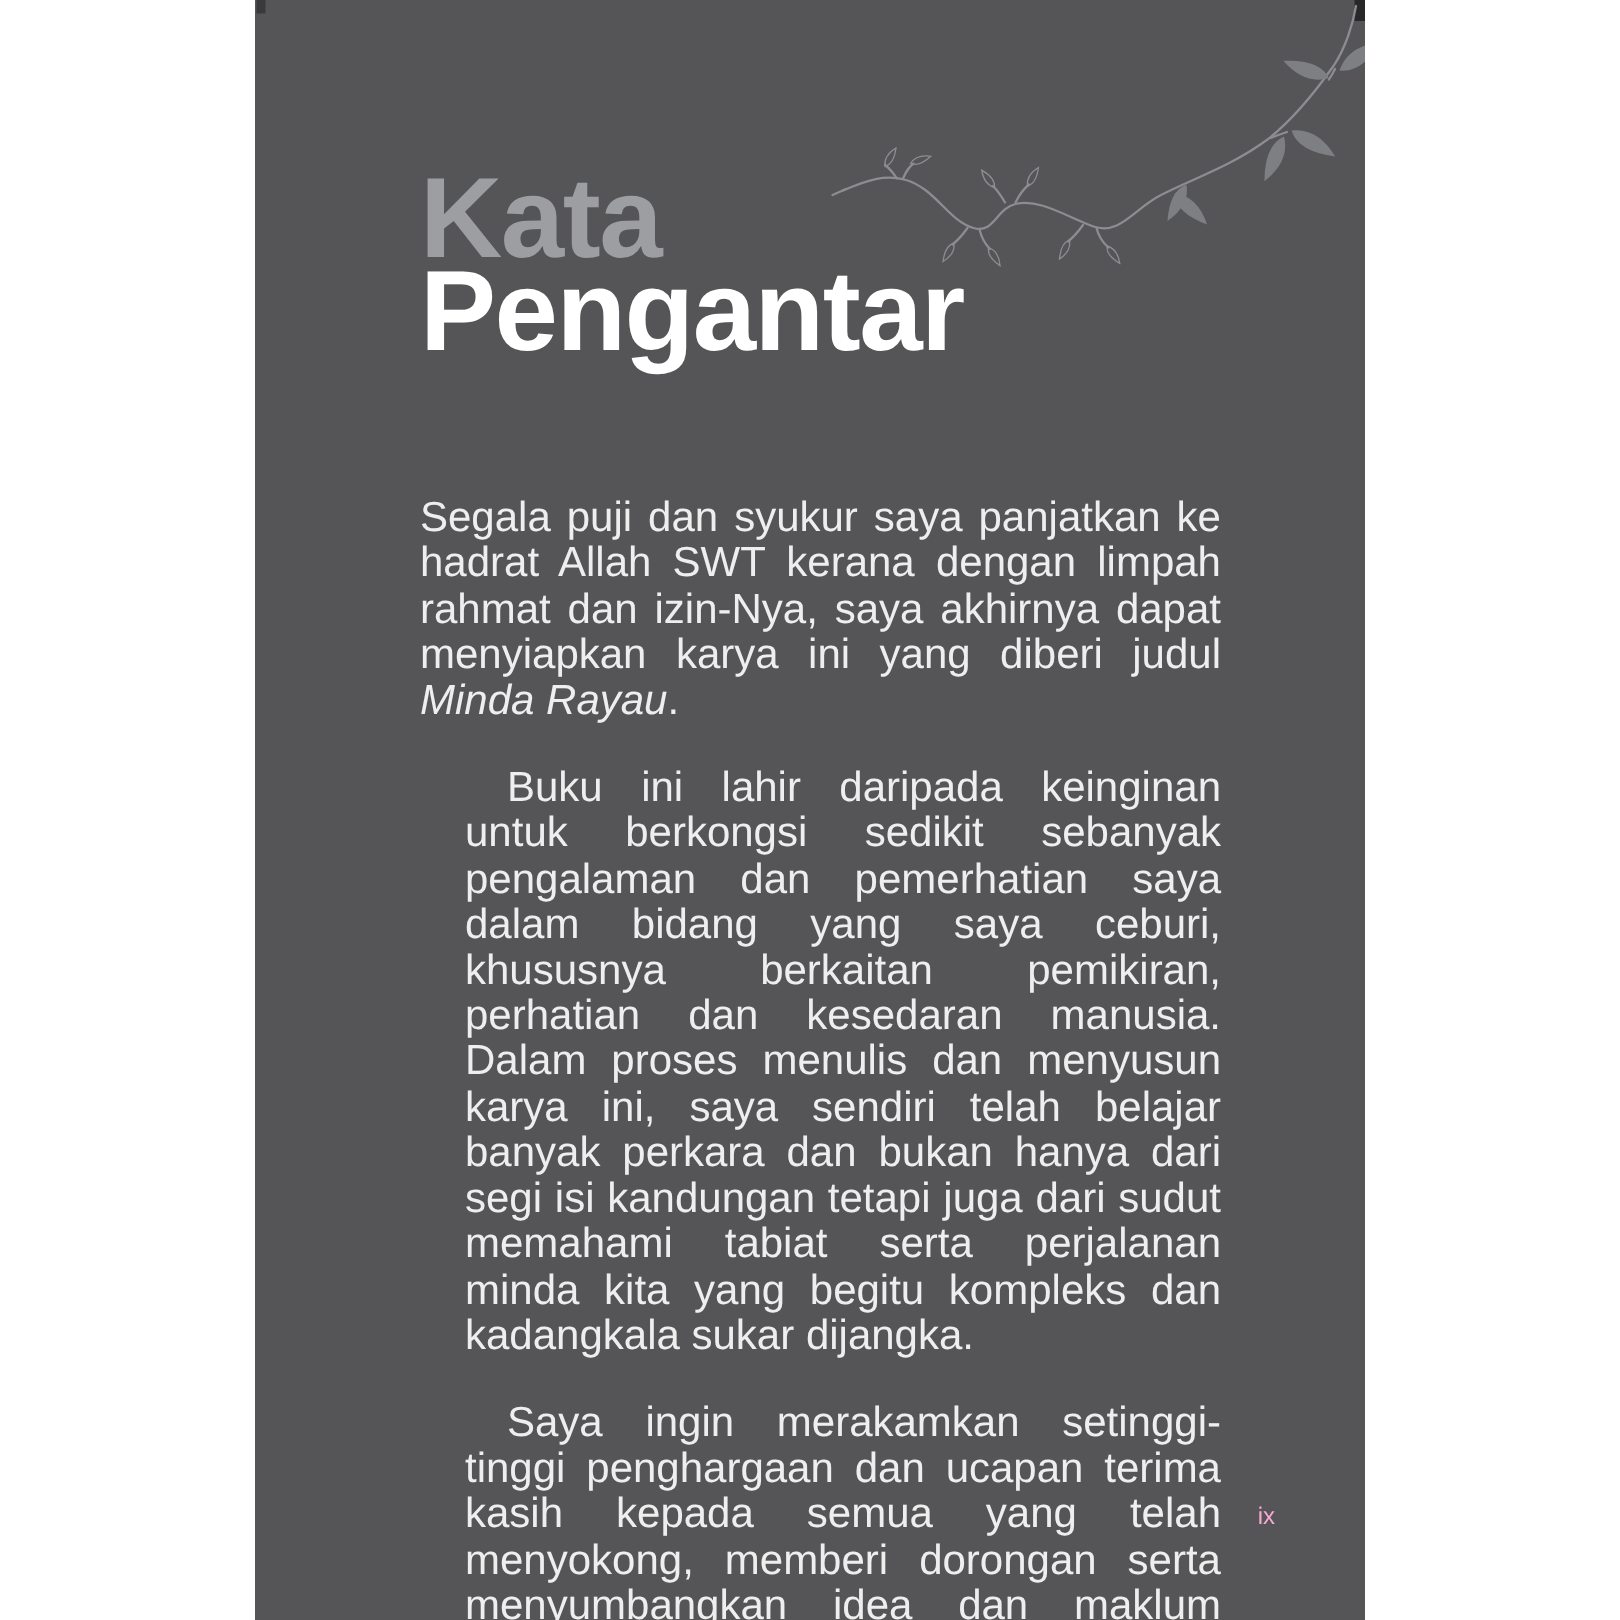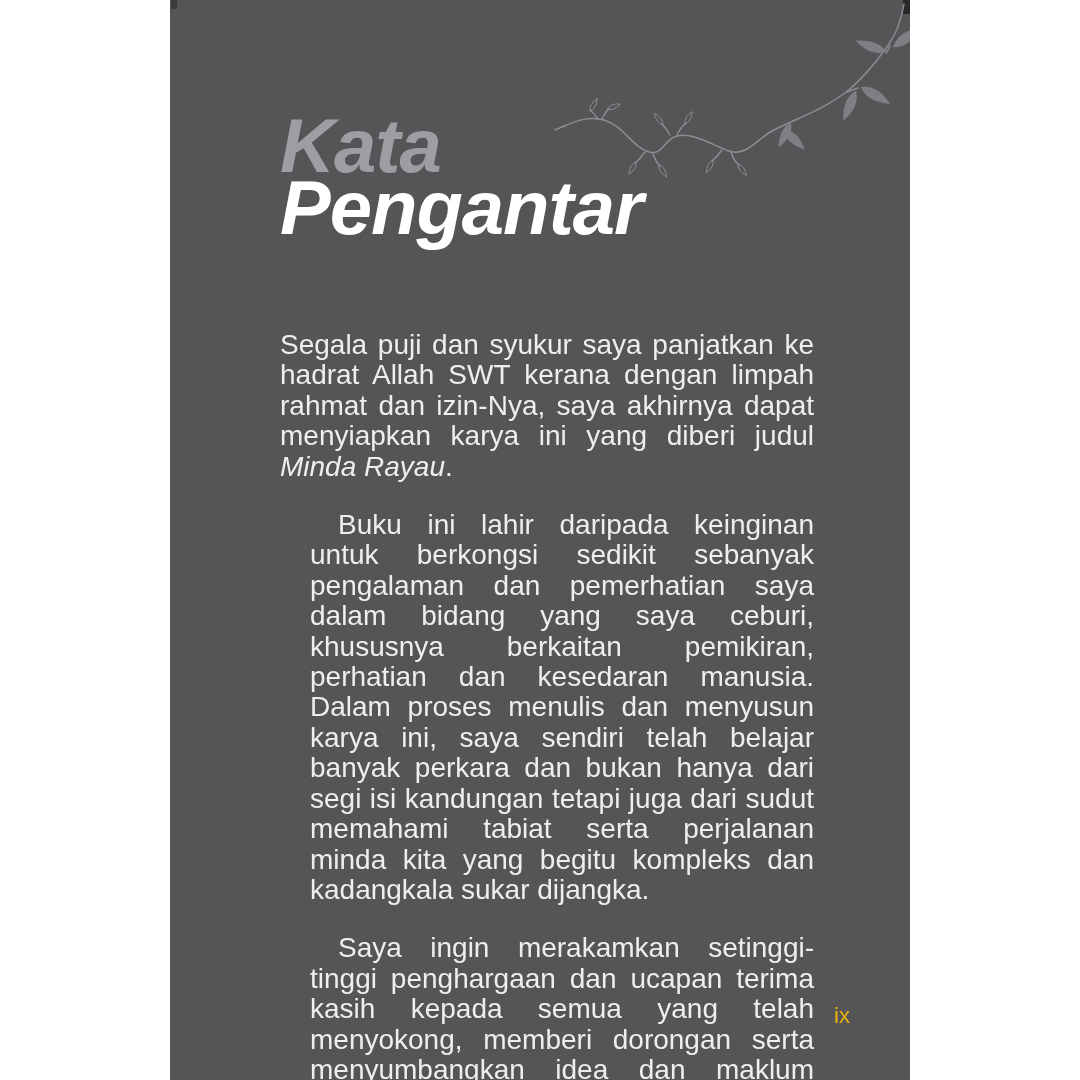--- a/index.html
+++ b/index.html
@@ -30,41 +30,40 @@
     position: absolute; right: 0; top: 0;
     width: 360px; height: 190px;
   }
   .title-block {
     position: absolute;
     left: 110px; top: 115px;
     font-weight: bold;
     font-size: 76px;
     line-height: 62px;
     letter-spacing: -1px;
-    font-style: italic;
   }
   .title-line1 { color: #9c9ea1; }
   .title-line2 { color: #ffffff; }
   .body-text {
     position: absolute;
     left: 110px; top: 330px;
     width: 534px;
     color: #eeeeee;
     font-size: 28px;
     line-height: 30.4px;
     text-align: justify;
   }
   .body-text p { margin: 0 0 28px 0; }
   .body-text p.indent { text-indent: 28px; margin-left: 30px; }
   .italic { font-style: italic; }
   .page-number {
     position: absolute;
     right: 60px; top: 1003px;
-    color: #eab308;
-    font-size: 22px;
+    color: #f9a8d4;
+    font-size: 16px;
   }
 </style>
 </head>
 <body>
 
 <div class="book-page">
 
   <div class="mark-tl"></div>
   <div class="mark-tr"></div>
 

